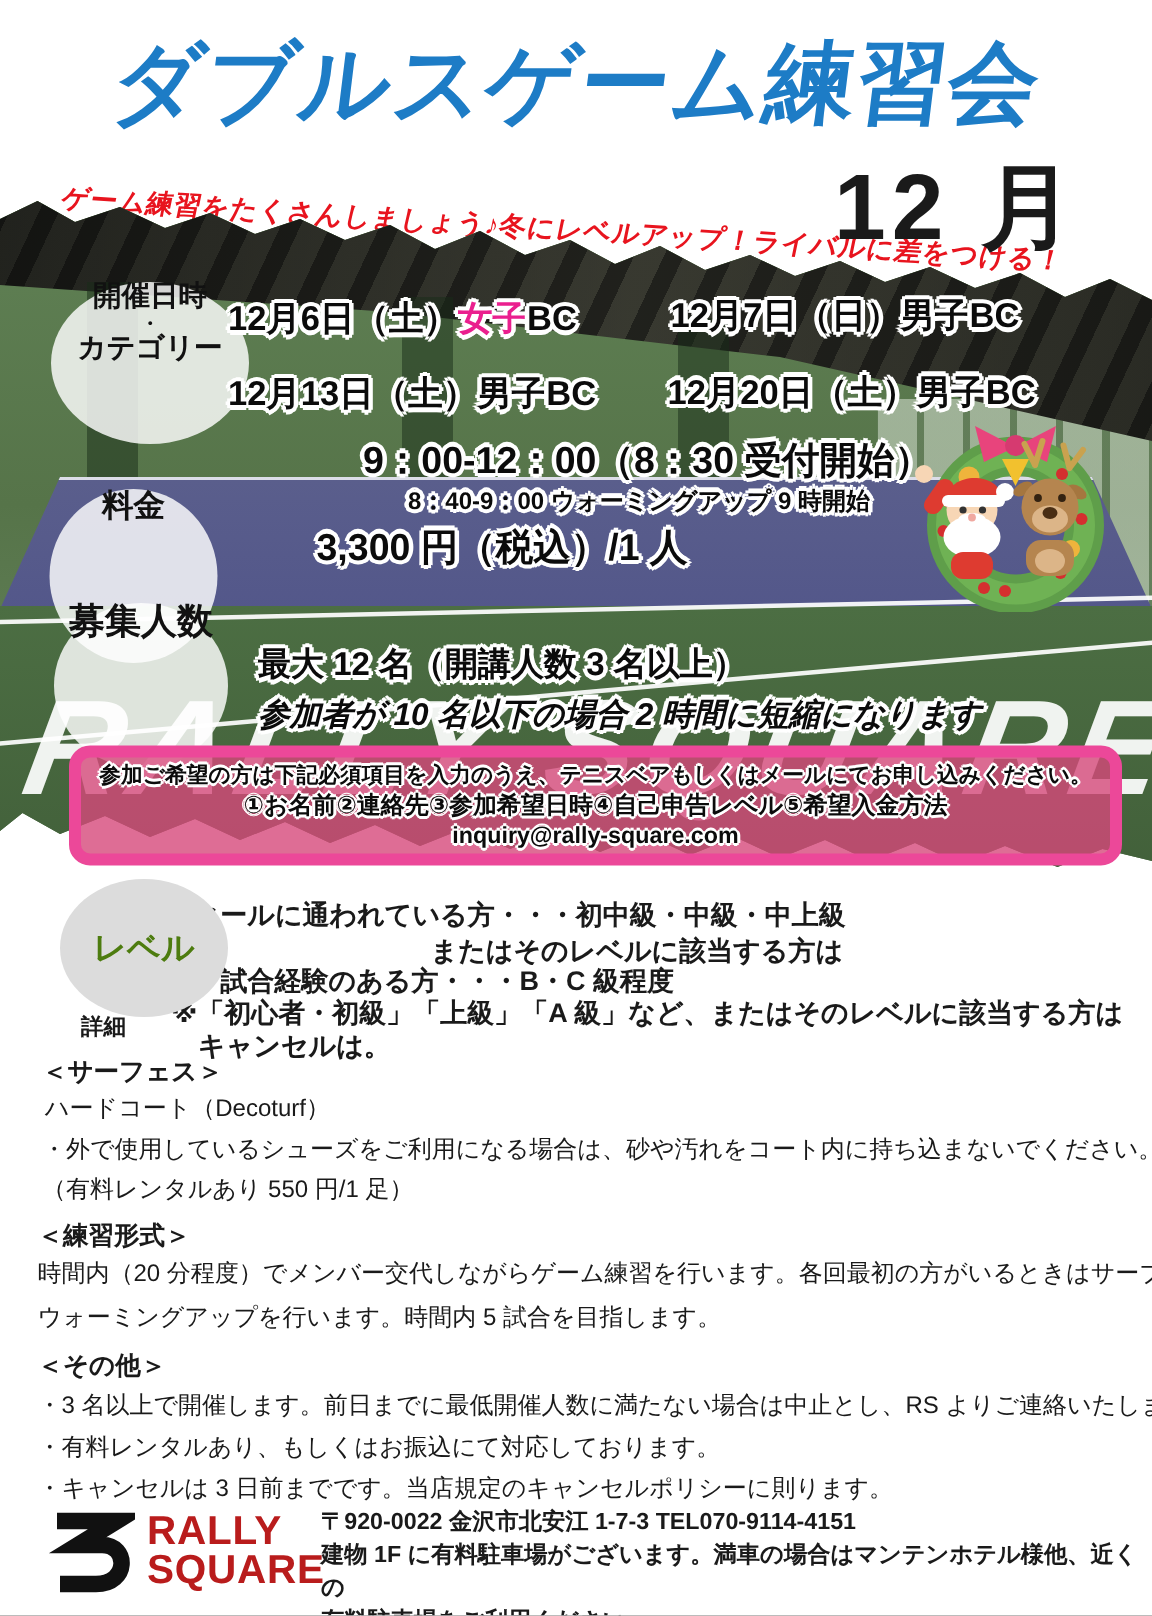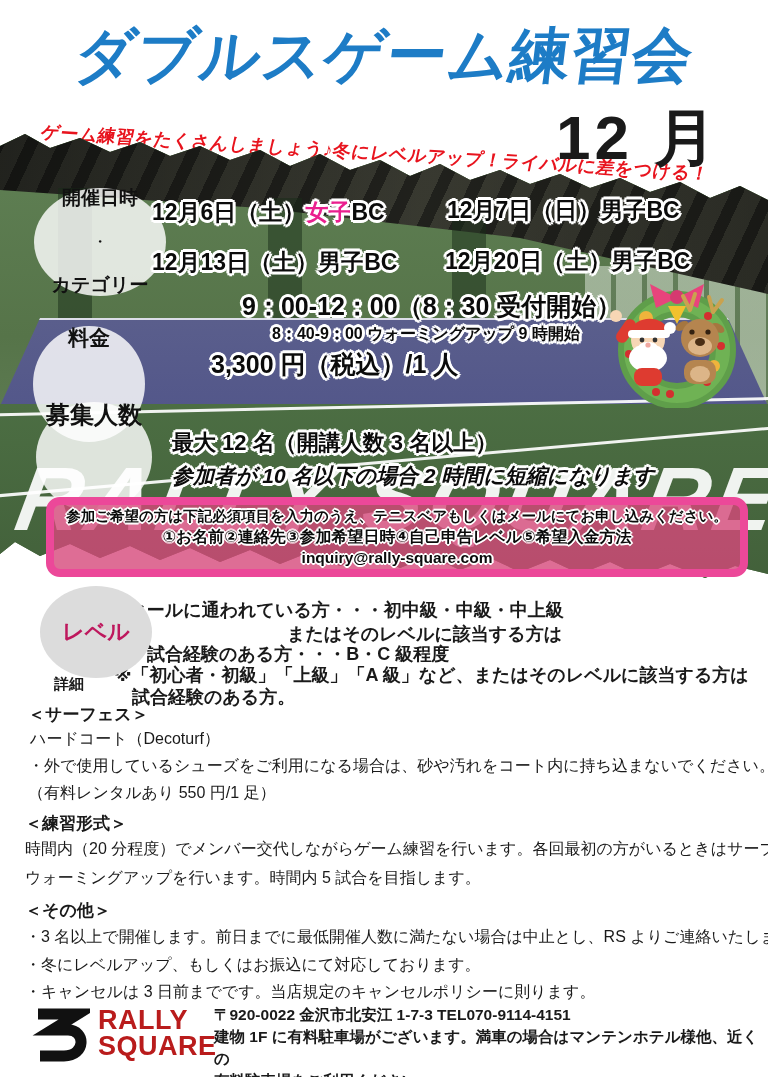--- a/index.html
+++ b/index.html
@@ -36,21 +36,21 @@
     background-blend-mode:overlay;
     clip-path:polygon(0 0,768px 0,768px 168px,520px 112px,260px 82px,0 64px);}
   .ph-court{position:absolute;left:0;top:192px;width:768px;height:88px;background:linear-gradient(#5a5e8c,#53578a);
     clip-path:polygon(40px 0,728px 0,768px 88px,0 88px);border-top:2px solid rgba(255,255,255,.8);}
   .ph-floor{position:absolute;left:0;top:278px;width:768px;height:182px;background:linear-gradient(#4c6e43,#42603a);}
   .ph-line{position:absolute;background:rgba(255,255,255,.92);height:3px;}
   .ph-pillar{position:absolute;width:34px;height:155px;background:rgba(24,44,24,.5);}
   
   .circle{
     position:absolute;border-radius:50%;background:rgba(255,255,255,.82);
-    display:flex;flex-direction:column;align-items:center;justify-content:space-between;
+    display:flex;flex-direction:column;align-items:center;justify-content:flex-start;
     text-align:center;color:#111;font-weight:800;z-index:3;
   }
   .circle .ln{line-height:1.1;}
   
   .ow3{color:#0b0b0b;font-weight:800;white-space:nowrap;z-index:3;
     text-shadow:3px 0 0 #fff,-3px 0 0 #fff,0 3px 0 #fff,0 -3px 0 #fff,2px 2px 0 #fff,-2px 2px 0 #fff,2px -2px 0 #fff,-2px -2px 0 #fff;}
   .ow2{color:#0b0b0b;font-weight:800;white-space:nowrap;
     text-shadow:2px 0 0 #fff,-2px 0 0 #fff,0 2px 0 #fff,0 -2px 0 #fff,1px 1px 0 #fff,-1px 1px 0 #fff,1px -1px 0 #fff,-1px -1px 0 #fff;}
   .date-cell{font-size:23px;}
   .cat-pink{color:#ea1f8e;}
@@ -72,21 +72,21 @@
   }
   .banner .b1{font-size:14.5px;}
   .banner .b2{font-size:16px;}
   .banner .b3{font-size:15.5px;}
   
   .santa{left:582px;top:276px;z-index:3;}
   
   .lv-circle{
     position:absolute;left:40px;top:586px;width:112px;height:92px;border-radius:50%;
     background:#dcdcdc;display:flex;align-items:center;justify-content:center;
-    font-size:22px;font-weight:800;color:#be185d;z-index:2;
+    font-size:22px;font-weight:800;color:#4d7c0f;z-index:2;
   }
   .blk{color:#1a1a1a;font-weight:400;white-space:nowrap;}
   .lvl{font-size:18px;font-weight:800;}
   .heading{font-size:17px;font-weight:800;}
   .body16{font-size:16px;}
   .detail-label{font-size:15px;font-weight:800;}
   
   .brand{left:98px;top:1008px;font-size:27px;font-weight:900;color:#b91c1c;line-height:.95;letter-spacing:.5px;}
   .addr{left:214px;top:1004px;font-size:15.5px;font-weight:700;color:#1a1a1a;line-height:1.42;width:545px;}
   .logo{left:30px;top:1006px;}
@@ -205,35 +205,35 @@
     <div class="ow2 b3">inquiry@rally-square.com</div>
   </div>
 
   <div class="lv-circle">
     <span>レベル</span>
   </div>
   <div class="abs blk lvl" style="left:110px;top:598px">スクールに通われている方・・・初中級・中級・中上級</div>
   <div class="abs blk lvl" style="left:287px;top:622px">またはそのレベルに該当する方は</div>
   <div class="abs blk lvl" style="left:147px;top:642px">試合経験のある方・・・B・C 級程度</div>
   <div class="abs blk lvl" style="left:114px;top:663px">※「初心者・初級」「上級」「A 級」など、またはそのレベルに該当する方は</div>
-  <div class="abs blk lvl" style="left:132px;top:685px">試合経験のある方。</div>
+  <div class="abs blk lvl" style="left:132px;top:685px">キャンセルは。</div>
   <div class="abs blk detail-label" style="left:54px;top:675px">詳細</div>
 
   <div class="abs blk heading" style="left:28px;top:703px">＜サーフェス＞</div>
   <div class="abs blk body16" style="left:30px;top:729px">ハードコート（Decoturf）</div>
   <div class="abs blk body16" style="left:28px;top:756px">・外で使用しているシューズをご利用になる場合は、砂や汚れをコート内に持ち込まないでください。</div>
   <div class="abs blk body16" style="left:28px;top:783px">（有料レンタルあり 550 円/1 足）</div>
 
   <div class="abs blk heading" style="left:25px;top:812px">＜練習形式＞</div>
   <div class="abs blk body16" style="left:25px;top:839px">時間内（20 分程度）でメンバー交代しながらゲーム練習を行います。各回最初の方がいるときはサーブ 4 本の</div>
   <div class="abs blk body16" style="left:25px;top:868px">ウォーミングアップを行います。時間内 5 試合を目指します。</div>
 
   <div class="abs blk heading" style="left:25px;top:899px">＜その他＞</div>
   <div class="abs blk body16" style="left:25px;top:927px">・3 名以上で開催します。前日までに最低開催人数に満たない場合は中止とし、RS よりご連絡いたします。</div>
-  <div class="abs blk body16" style="left:25px;top:955px">・冬にレベルアップ、もしくはお振込にて対応しております。</div>
+  <div class="abs blk body16" style="left:25px;top:955px">・有料レンタルあり、もしくはお振込にて対応しております。</div>
   <div class="abs blk body16" style="left:25px;top:982px">・キャンセルは 3 日前までです。当店規定のキャンセルポリシーに則ります。</div>
 
   <div class="abs logo">
     <svg width="60" height="56" viewBox="0 0 60 56">
       <path d="M8 8 H48 L22 24 H38 C56 24 56 50 34 50 H10" fill="none" stroke="#111" stroke-width="11" stroke-linejoin="miter"></path>
     </svg>
   </div>
   <div class="abs brand">
     <div>RALLY</div>
     <div>SQUARE</div>

